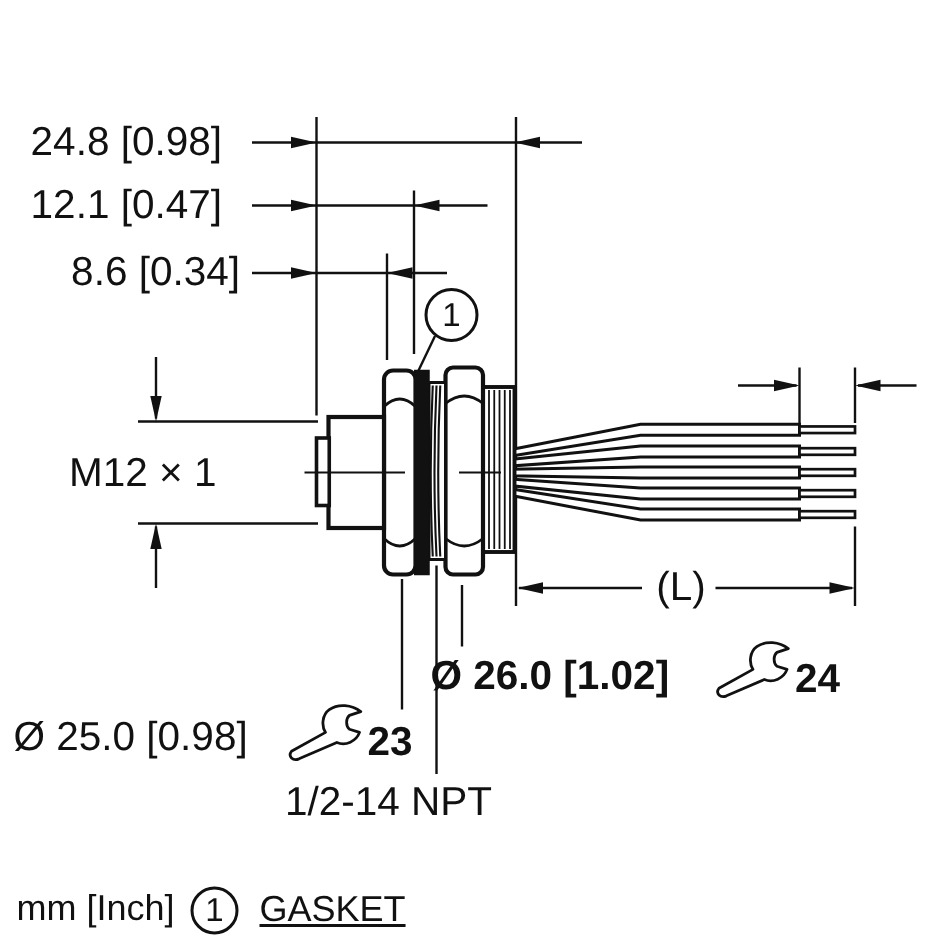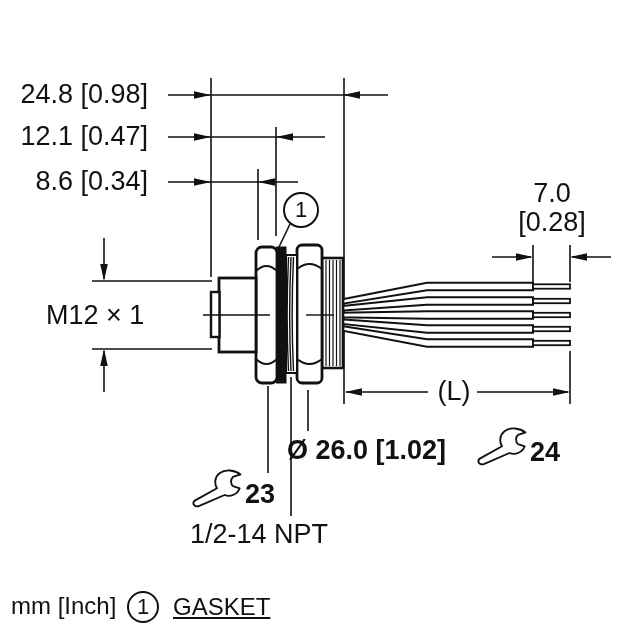--- a/index.html
+++ b/index.html
@@ -154,40 +154,37 @@
 
       <g stroke="#111111" stroke-width="1.4">
         <line x1="203" y1="315" x2="270" y2="315"></line>
         <line x1="306" y1="315" x2="334" y2="315"></line>
       </g>
     </g>
   </svg>
 
   <div class="label right" style="left:0;top:81;width:148px;left:0px;top:81px;">24.8 [0.98]</div>
   <div class="label right" style="left:0px;top:123px;width:148px;">12.1 [0.47]</div>
-  <div class="label right" style="left:0px;top:168px;width:148px;text-align:right;">8.6 [0.34]</div>
-
-  <div class="label center two-line" style="left:512px;top:179px;width:80px;">
-    <div>7.0</div>
-    <div>[0.28]</div>
-  </div>
+  <div class="label right" style="left:12px;top:168px;width:148px;text-align:right;">8.6 [0.34]</div>
+
 
   <div class="label" style="left:46px;top:302px;">M12 × 1</div>
 
   <div class="label center" style="left:430px;top:378px;width:48px;">(L)</div>
 
   <div class="label" style="left:287px;top:437px;font-weight:bold;">Ø 26.0 [1.02]</div>
 
   <div class="wrench-group" style="left:474px;top:424px;">
     <svg width="56" height="42" viewBox="0 0 66 50">
       <path d="M61,10 L52,13 C49,15.5 49,21.5 52,24 L60,26.5 C57.5,33.5 49,37.5 42,34.5 L12,47.5 C7,49.5 3,45.5 6,41.5 L33,26.5 C29.5,21 30.5,12.5 36,8.5 C43,3.5 54,4.5 61,10 Z" fill="#ffffff" stroke="#111111" stroke-width="2.2" stroke-linejoin="round"></path>
     </svg>
     <span class="label" style="position:static;font-weight:bold;">24</span>
   </div>
 
+  <div class="label" style="left:9px;top:478px;">Ø 25.0 [0.98]</div>
 
   <div class="wrench-group" style="left:189px;top:466px;">
     <svg width="56" height="42" viewBox="0 0 66 50">
       <path d="M61,10 L52,13 C49,15.5 49,21.5 52,24 L60,26.5 C57.5,33.5 49,37.5 42,34.5 L12,47.5 C7,49.5 3,45.5 6,41.5 L33,26.5 C29.5,21 30.5,12.5 36,8.5 C43,3.5 54,4.5 61,10 Z" fill="#ffffff" stroke="#111111" stroke-width="2.2" stroke-linejoin="round"></path>
     </svg>
     <span class="label" style="position:static;font-weight:bold;">23</span>
   </div>
 
   <div class="label" style="left:162px;top:521px;margin-left:28px;">1/2-14 NPT</div>
 

